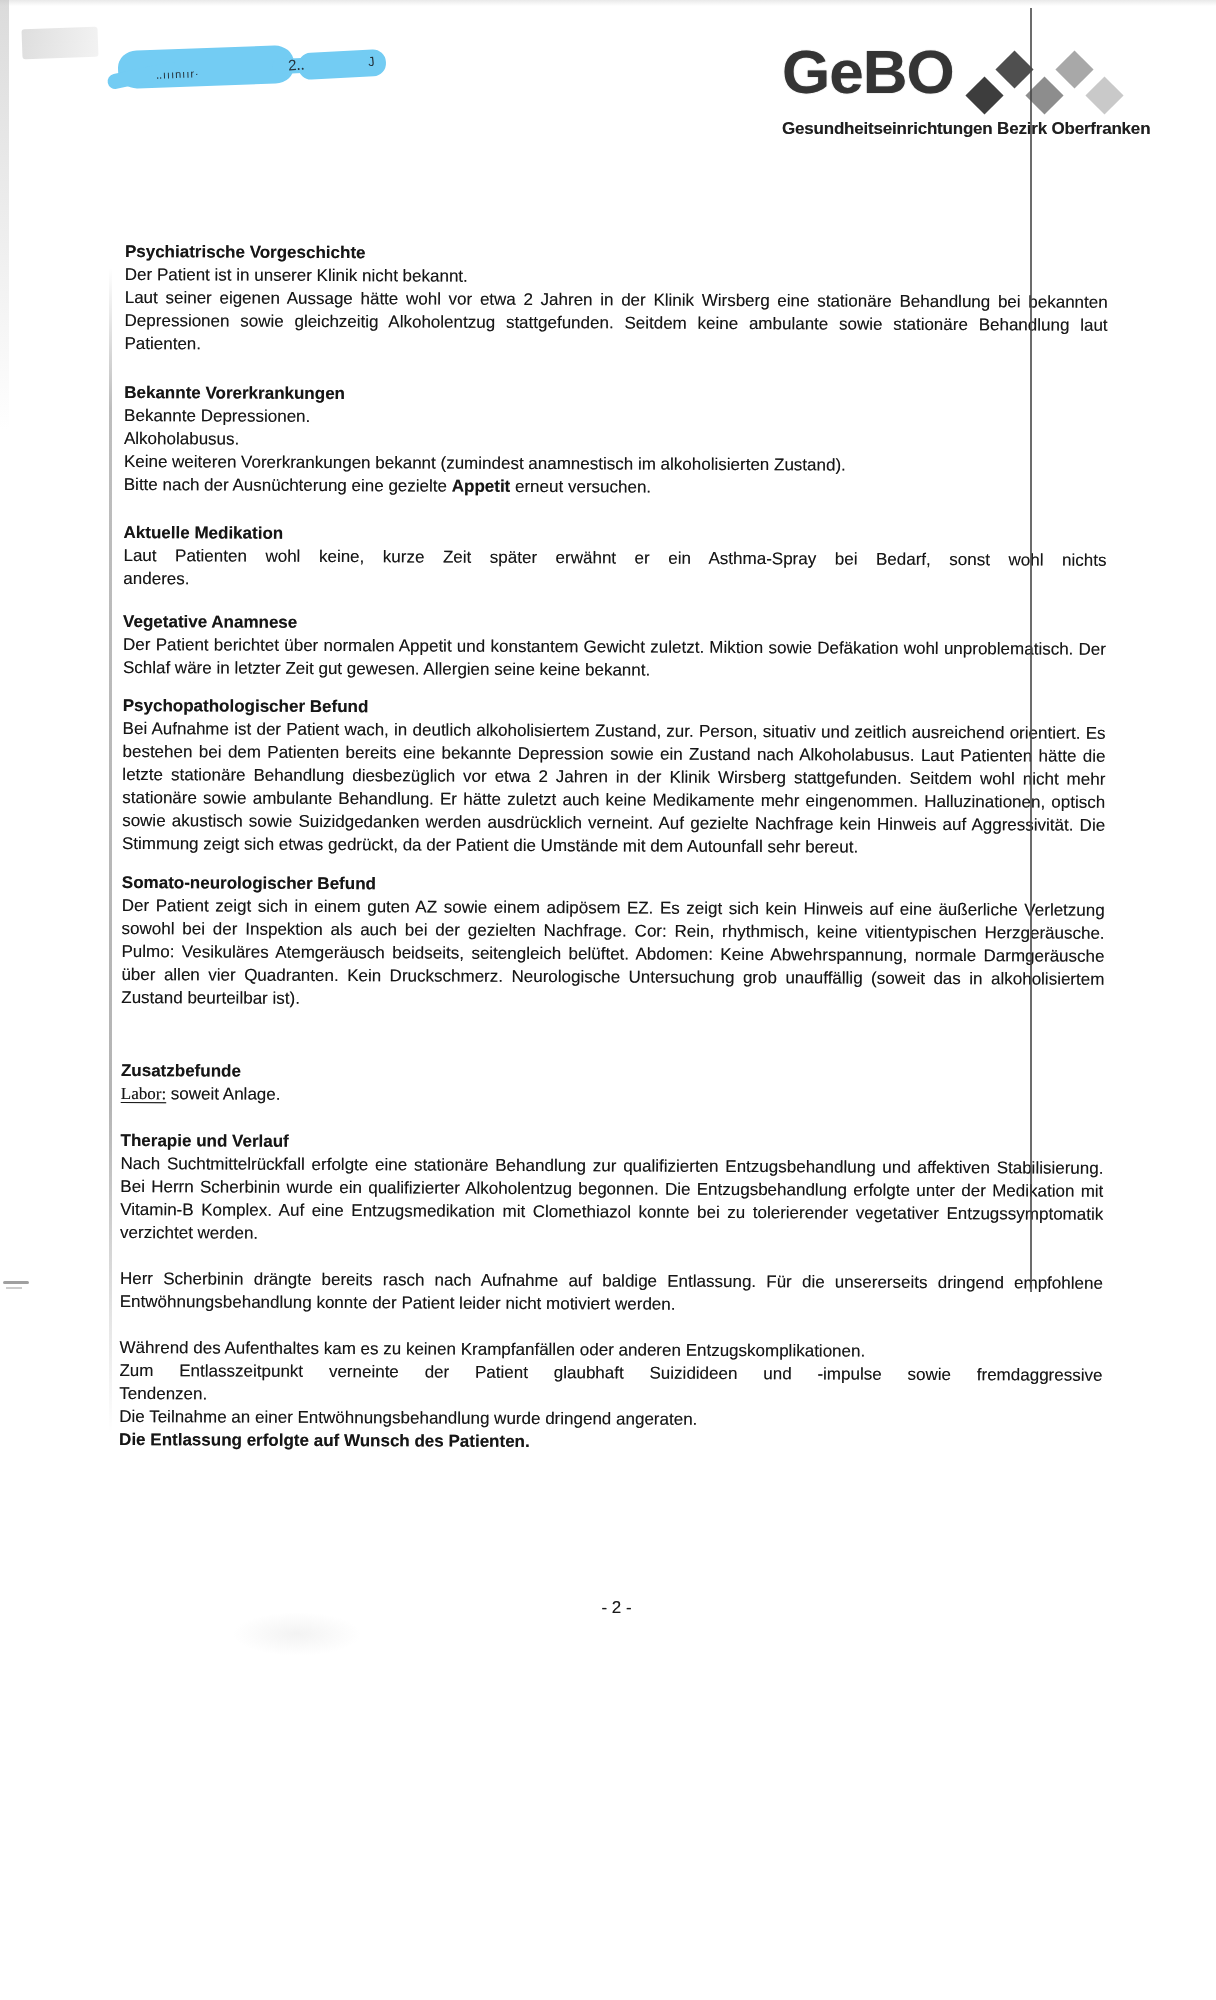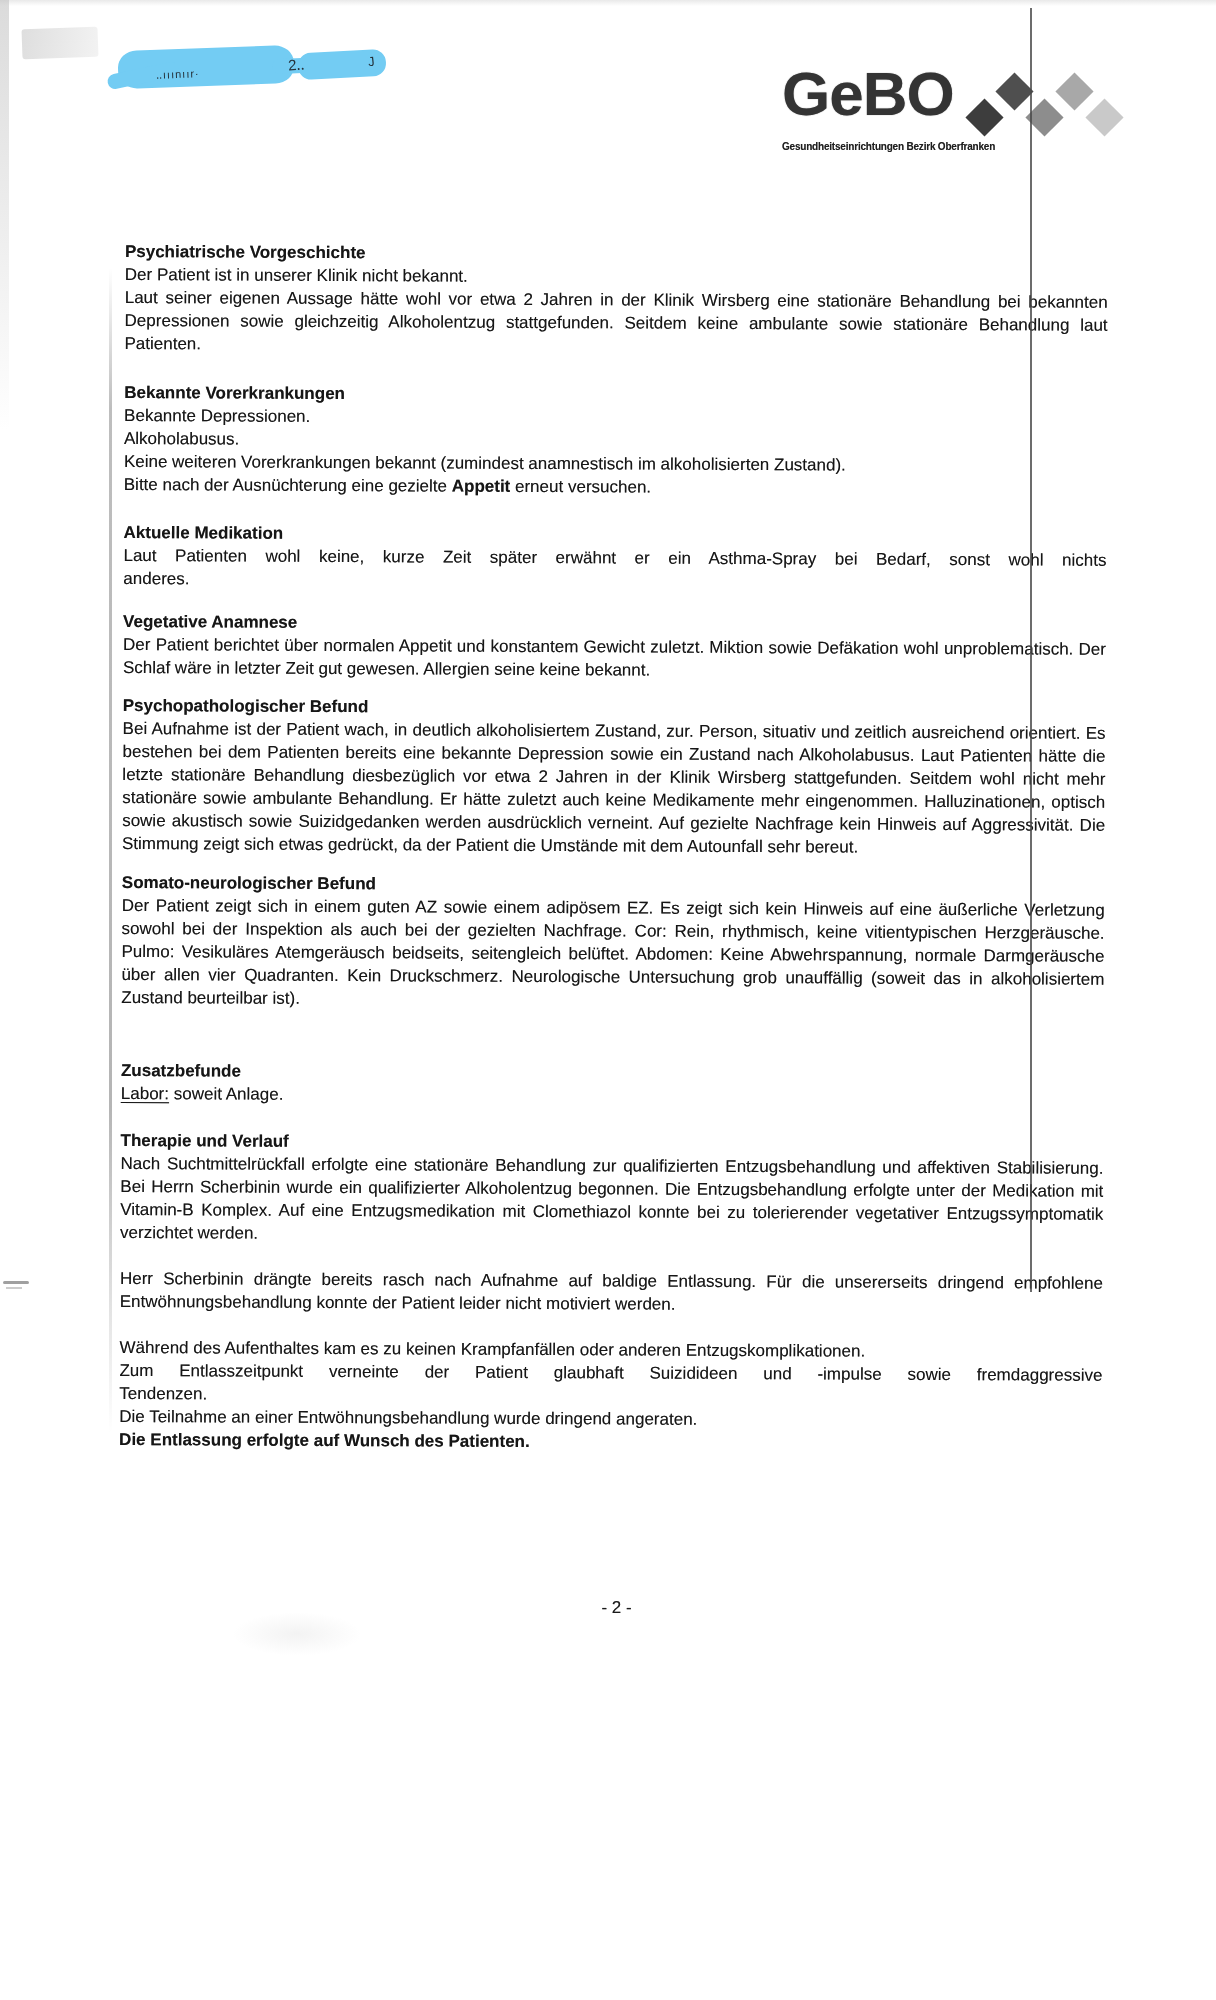--- a/index.html
+++ b/index.html
@@ -25,29 +25,29 @@
   .blob{position:absolute;background:#73ccf3;}
   #blob-main{left:6px;top:4px;width:176px;height:38px;border-radius:19px/17px;transform:rotate(-2deg);}
   #blob-tail{left:-5px;top:24px;width:72px;height:15px;border-radius:8px;transform:rotate(-12deg);}
   #blob-bridge{left:160px;top:14px;width:60px;height:15px;border-radius:8px;transform:rotate(-2.5deg);}
   #blob-second{left:186px;top:7px;width:88px;height:27px;border-radius:13px;transform:rotate(-3deg);}
   .handwriting{position:absolute;color:#24313a;z-index:6;white-space:nowrap;}
   #frag-left{left:44px;top:22px;font-size:11px;letter-spacing:1px;transform:rotate(-2deg);}
   #frag-mid{left:176px;top:10px;font-size:15px;transform:rotate(-4deg);}
   #frag-right{left:256px;top:10px;font-size:13px;transform:rotate(-6deg);}
   
-  #logo{position:absolute;left:782px;top:64px;width:420px;z-index:2;}
+  #logo{position:absolute;left:782px;top:42px;width:420px;z-index:2;}
   .logo-row{display:flex;align-items:flex-start;}
   #logo-text{
     font-size:62px;font-weight:bold;line-height:60px;letter-spacing:-1px;
     color:#343434;text-shadow:0 0 1px rgba(40,40,40,.6);
   }
   #logo-diamonds{margin-left:10px;margin-top:2px;}
   #logo-subtitle{
-    margin-top:1px;font-size:10px;font-weight:bold;letter-spacing:-.2px;color:#1f1f1f;
+    margin-top:1px;font-size:17px;font-weight:bold;letter-spacing:-.2px;color:#1f1f1f;
     text-shadow:0 0 .5px rgba(30,30,30,.5);
   }
   
   #content{
     position:absolute;left:125px;top:240px;width:983px;
     font-size:17px;line-height:23px;
     transform:rotate(.28deg);transform-origin:0 0;
     text-shadow:0 0 .5px rgba(20,20,20,.5);
     z-index:10;
   }
@@ -57,21 +57,21 @@
   .para{text-align:justify;}
   .jline{text-align:justify;text-align-last:justify;}
   .p-gap{margin-top:23px;}
   #s2{margin-top:26px;}
   #s3{margin-top:25px;}
   #s4{margin-top:20px;}
   #s5{margin-top:15px;}
   #s6{margin-top:16px;}
   #s7{margin-top:50px;}
   #s8{margin-top:24px;}
-  .underline{text-decoration:underline;text-underline-offset:3px;}
+  .underline{text-decoration:underline;text-underline-offset:3px;font-family:Liberation Serif, serif;}
   .bold-line{font-weight:bold;}
   #page-number{
     position:absolute;left:125px;top:1598px;width:983px;text-align:center;
     font-size:17px;color:#1a1a1a;text-shadow:0 0 .5px rgba(20,20,20,.5);
   }
 </style>
 </head>
 <body>
 
 <div>

